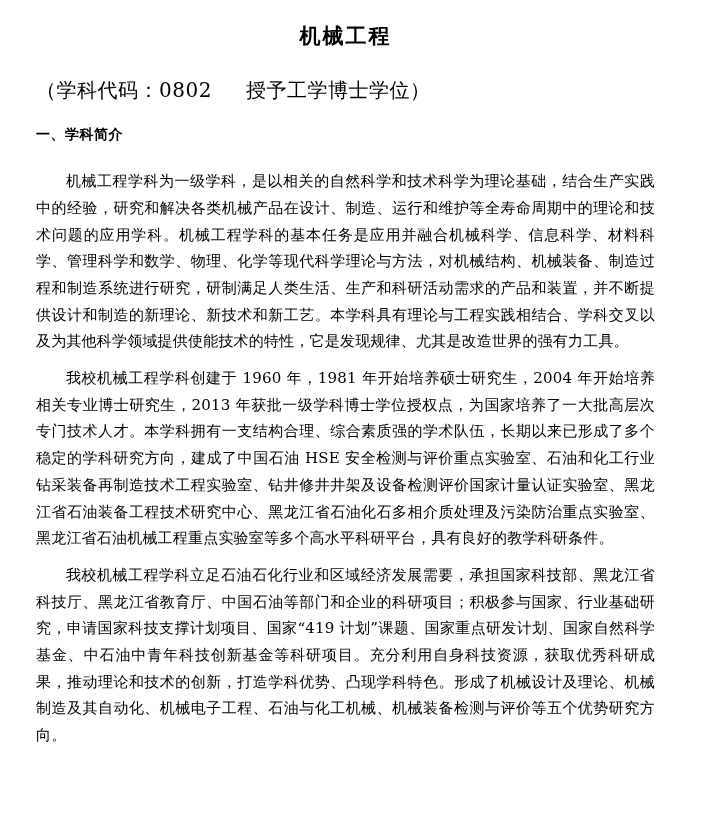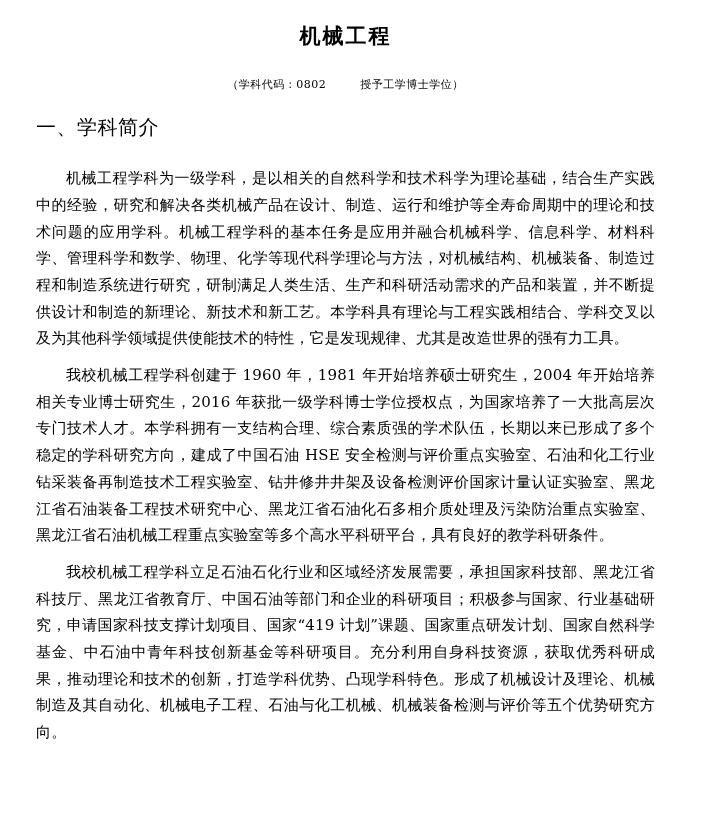--- a/index.html
+++ b/index.html
@@ -23,32 +23,31 @@
   }
   .doc-title {
     text-align: center;
     font-size: 21px;
     font-weight: bold;
     letter-spacing: 2px;
     margin: 8px 0 0 0;
     line-height: 1.3;
   }
   .subtitle {
-    text-align: center;
-    font-size: 11px;
+    font-size: 20px;
     margin: 28px 0 0 0;
     letter-spacing: 0.5px;
   }
   .subtitle .gap {
     display: inline-block;
     width: 34px;
   }
   .section-head {
-    font-size: 20px;
-    font-weight: normal;
+    font-size: 14px;
+    font-weight: bold;
     margin: 22px 0 0 0;
     letter-spacing: 0.5px;
   }
   p.body-par {
     font-size: 15px;
     line-height: 1.78;
     margin: 10px 0 0 0;
     text-indent: 2em;
     text-align: justify;
     text-justify: inter-ideograph;
@@ -65,16 +64,16 @@
 
   <h1 class="doc-title">机械工程</h1>
 
   <div class="subtitle">
     <span>（学科代码：0802</span><span class="gap"></span><span>授予工学博士学位）</span>
   </div>
 
   <div class="section-head">一、学科简介</div>
 
   <p class="body-par">机械工程学科为一级学科，是以相关的自然科学和技术科学为理论基础，结合生产实践中的经验，研究和解决各类机械产品在设计、制造、运行和维护等全寿命周期中的理论和技术问题的应用学科。机械工程学科的基本任务是应用并融合机械科学、信息科学、材料科学、管理科学和数学、物理、化学等现代科学理论与方法，对机械结构、机械装备、制造过程和制造系统进行研究，研制满足人类生活、生产和科研活动需求的产品和装置，并不断提供设计和制造的新理论、新技术和新工艺。本学科具有理论与工程实践相结合、学科交叉以及为其他科学领域提供使能技术的特性，它是发现规律、尤其是改造世界的强有力工具。</p>
-  <p class="body-par">我校机械工程学科创建于 1960 年，1981 年开始培养硕士研究生，2004 年开始培养相关专业博士研究生，2016 年获批一级学科博士学位授权点，为国家培养了一大批高层次专门技术人才。本学科拥有一支结构合理、综合素质强的学术队伍，长期以来已形成了多个稳定的学科研究方向，建成了中国石油 HSE 安全检测与评价重点实验室、石油和化工行业钻采装备再制造技术工程实验室、钻井修井井架及设备检测评价国家计量认证实验室、黑龙江省石油装备工程技术研究中心、黑龙江省石油化石多相介质处理及污染防治重点实验室、黑龙江省石油机械工程重点实验室等多个高水平科研平台，具有良好的教学科研条件。</p>
+  <p class="body-par">我校机械工程学科创建于 1960 年，1981 年开始培养硕士研究生，2004 年开始培养相关专业博士研究生，2013 年获批一级学科博士学位授权点，为国家培养了一大批高层次专门技术人才。本学科拥有一支结构合理、综合素质强的学术队伍，长期以来已形成了多个稳定的学科研究方向，建成了中国石油 HSE 安全检测与评价重点实验室、石油和化工行业钻采装备再制造技术工程实验室、钻井修井井架及设备检测评价国家计量认证实验室、黑龙江省石油装备工程技术研究中心、黑龙江省石油化石多相介质处理及污染防治重点实验室、黑龙江省石油机械工程重点实验室等多个高水平科研平台，具有良好的教学科研条件。</p>
   <p class="body-par">我校机械工程学科立足石油石化行业和区域经济发展需要，承担国家科技部、黑龙江省科技厅、黑龙江省教育厅、中国石油等部门和企业的科研项目；积极参与国家、行业基础研究，申请国家科技支撑计划项目、国家“419 计划”课题、国家重点研发计划、国家自然科学基金、中石油中青年科技创新基金等科研项目。充分利用自身科技资源，获取优秀科研成果，推动理论和技术的创新，打造学科优势、凸现学科特色。形成了机械设计及理论、机械制造及其自动化、机械电子工程、石油与化工机械、机械装备检测与评价等五个优势研究方向。</p>
 
 </div>
 
 </body></html>

